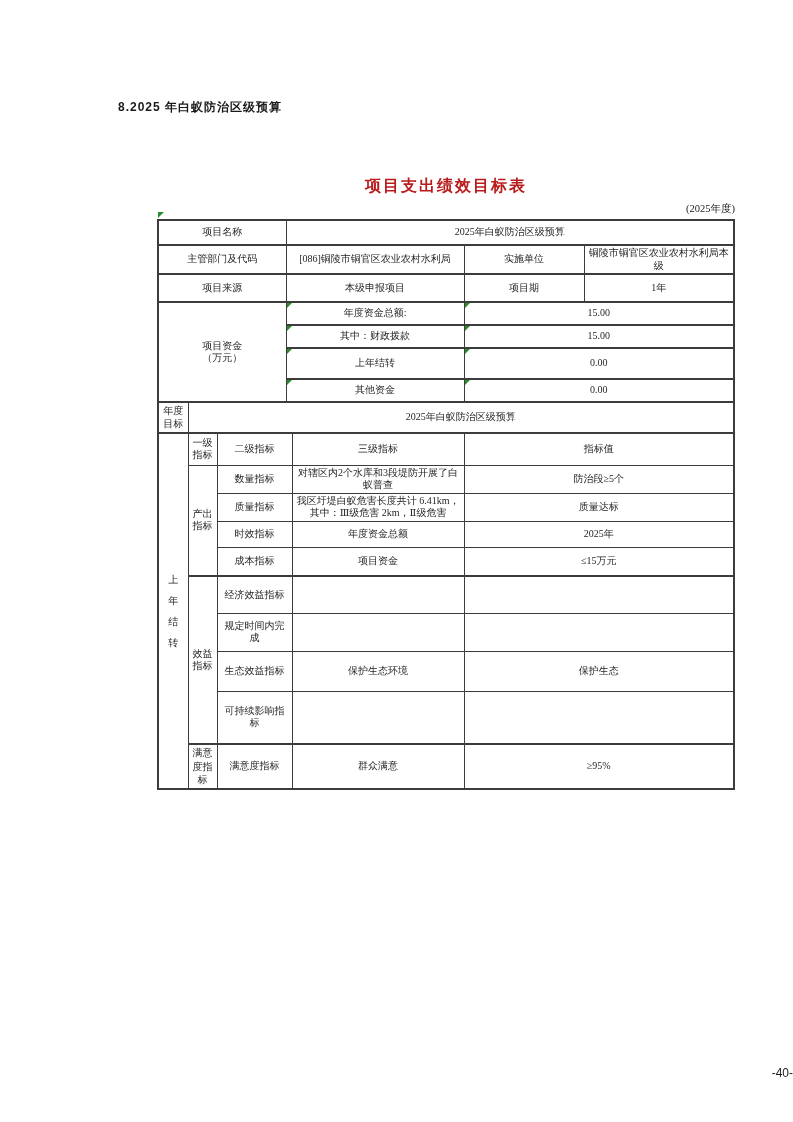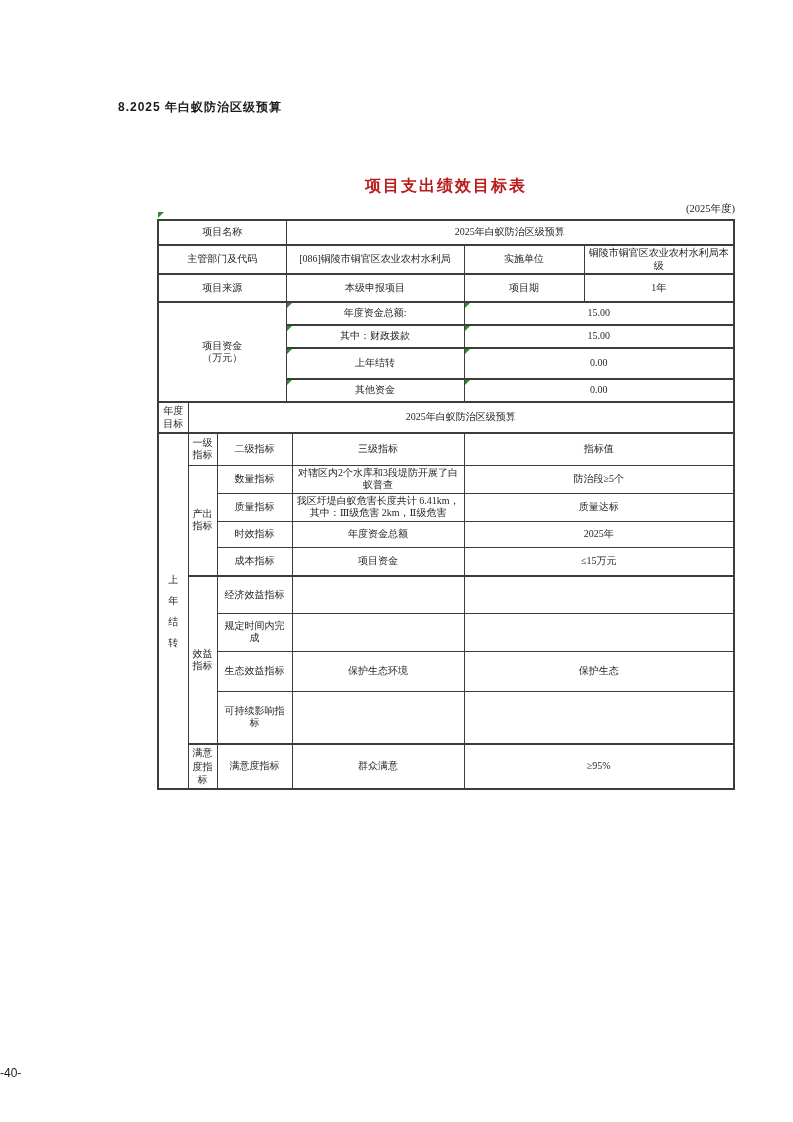--- a/index.html
+++ b/index.html
@@ -42,21 +42,21 @@
   td.pad36{padding-left:40px;}
   td.gt{position:relative;}
   td.gt::before{
     content:"";position:absolute;left:0;top:0;width:0;height:0;
     border-top:5px solid var(--marker-green,#2e8b2e);
     border-right:5px solid transparent;
   }
   .vtext{width:12px;margin:0 auto;word-break:break-all;line-height:2.1;letter-spacing:0;}
   .wrapnarrow{display:inline-block;width:22px;word-break:break-all;line-height:1.35;}
   .footer{
-    position:absolute;left:0;top:1066px;width:793px;text-align:left;
+    position:absolute;left:0;top:1066px;width:793px;text-align:right;
     font-size:12px;color:#1a1a1a;font-family:"Liberation Sans","DejaVu Sans",sans-serif;
   }
 </style>
 </head>
 <body>
 
 <h1 class="heading">8.2025 年白蚁防治区级预算</h1>
 
 <div class="sheet">
   <div class="sheet-title">项目支出绩效目标表</div>

